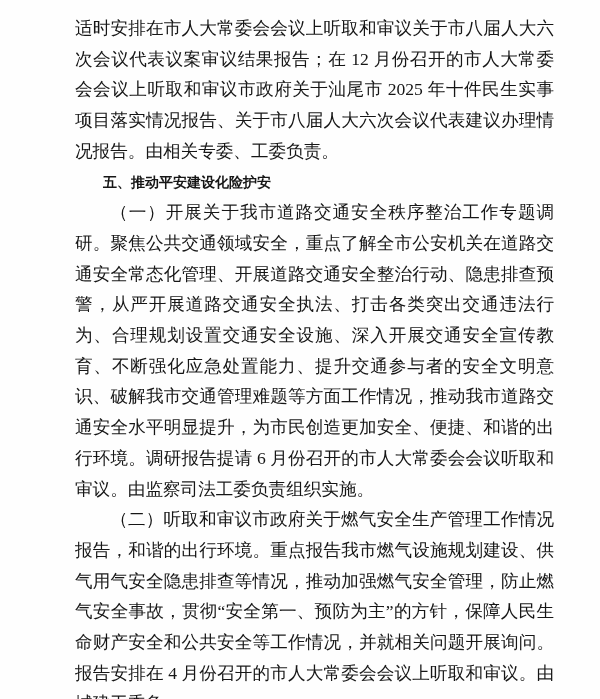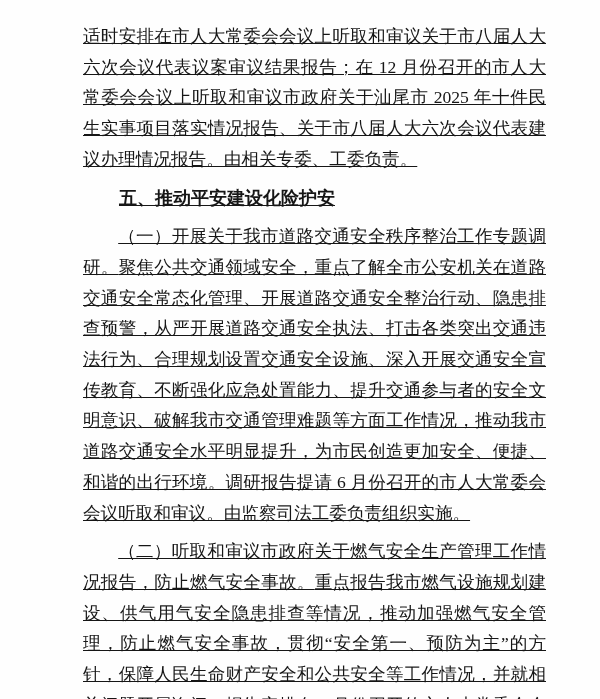--- a/index.html
+++ b/index.html
@@ -15,44 +15,43 @@
     overflow: hidden;
     box-sizing: border-box;
     padding: 13px 46px 0 75px;
     font-family: "Liberation Serif", "DejaVu Serif", serif;
     font-size: 17.6px;
     line-height: 30.7px;
     color: #161616;
     text-align: justify;
   }
   .para {
-    margin: 8px;
+    margin: 0;
     padding: 0;
     text-indent: 2em;
-    text-decoration: underline;
   }
   .para.continued {
     text-indent: 0;
   }
   .para.heading {
     font-family: "Liberation Sans", "DejaVu Sans", sans-serif;
     font-weight: bold;
-    font-size: 18px;
+    font-size: 14px;
   }
   .lead {
     
     font-weight: normal;
   }
 </style>
 </head>
 <body>
 
 <div class="page">
 
   <p class="para continued">适时安排在市人大常委会会议上听取和审议关于市八届人大六次会议代表议案审议结果报告；在 12 月份召开的市人大常委会会议上听取和审议市政府关于汕尾市 2025 年十件民生实事项目落实情况报告、关于市八届人大六次会议代表建议办理情况报告。由相关专委、工委负责。</p>
 
   <p class="para heading">五、推动平安建设化险护安</p>
 
   <p class="para"><span class="lead">（一）开展关于我市道路交通安全秩序整治工作专题调研。</span><span>聚焦公共交通领域安全，重点了解全市公安机关在道路交通安全常态化管理、开展道路交通安全整治行动、隐患排查预警，从严开展道路交通安全执法、打击各类突出交通违法行为、合理规划设置交通安全设施、深入开展交通安全宣传教育、不断强化应急处置能力、提升交通参与者的安全文明意识、破解我市交通管理难题等方面工作情况，推动我市道路交通安全水平明显提升，为市民创造更加安全、便捷、和谐的出行环境。调研报告提请 6 月份召开的市人大常委会会议听取和审议。由监察司法工委负责组织实施。</span></p>
 
-  <p class="para"><span class="lead">（二）听取和审议市政府关于燃气安全生产管理工作情况报告，防止燃气安全事故。</span><span>重点报告我市燃气设施规划建设、供气用气安全隐患排查等情况，推动加强燃气安全管理，防止燃气安全事故，贯彻“安全第一、预防为主”的方针，保障人民生命财产安全和公共安全等工作情况，并就相关问题开展询问。报告安排在 4 月份召开的市人大常委会会议上听取和审议。由城建工委负</span></p>
+  <p class="para"><span class="lead">（二）听取和审议市政府关于燃气安全生产管理工作情况报告，和谐的出行环境。</span><span>重点报告我市燃气设施规划建设、供气用气安全隐患排查等情况，推动加强燃气安全管理，防止燃气安全事故，贯彻“安全第一、预防为主”的方针，保障人民生命财产安全和公共安全等工作情况，并就相关问题开展询问。报告安排在 4 月份召开的市人大常委会会议上听取和审议。由城建工委负</span></p>
 
 </div>
 
 </body></html>

